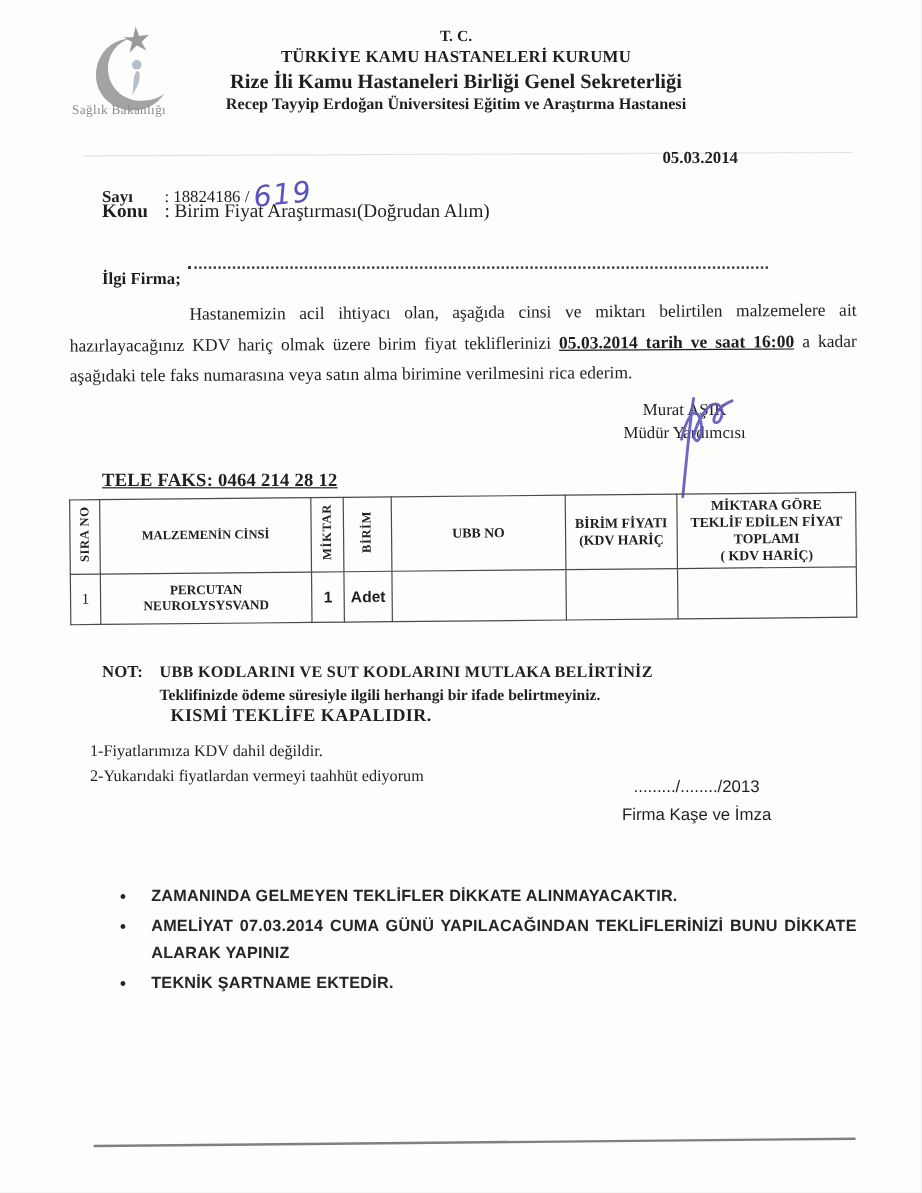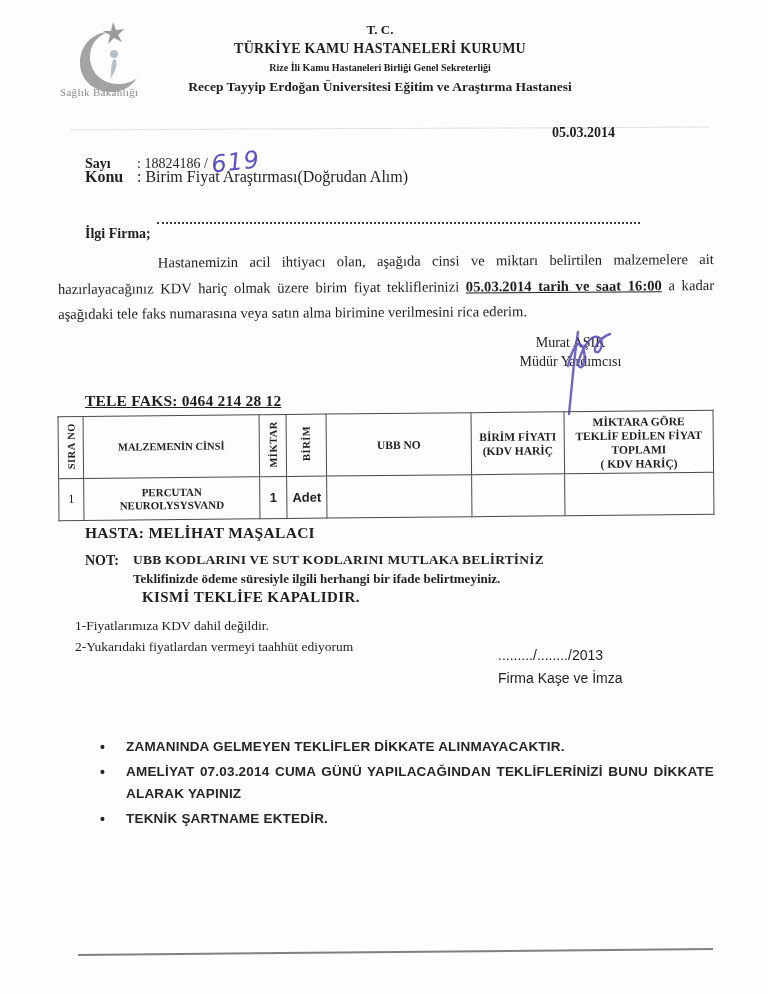--- a/index.html
+++ b/index.html
@@ -14,21 +14,21 @@
   .pre{white-space:pre-line;}
 
   
   .logo-wrap{left:66px;top:20px;width:88px;height:80px;text-align:center;}
   .logo-label{left:60px;top:86px;width:110px;font-size:11px;color:#8d8d8d;
     font-family:Liberation Serif, serif;letter-spacing:.3px;}
   .head-block{left:90px;top:20px;width:580px;text-align:center;line-height:19px;}
   .head-block .h1{font-size:13px;font-weight:bold;}
   .head-block .h2{font-size:14.5px;font-weight:bold;letter-spacing:.3px;}
   .head-block .h3{font-size:14px;font-weight:bold;letter-spacing:.2px;}
-  .head-block .h4{font-size:10px;font-weight:bold;}
+  .head-block .h4{font-size:17px;font-weight:bold;}
   .head-block .h5{font-size:13.5px;font-weight:bold;}
   .head-rule{left:70px;top:128px;width:640px;height:1px;background:#e3e2df;transform:rotate(-0.25deg);}
 
   
   .date{left:552px;top:125px;font-size:14px;font-weight:bold;}
   .sayi-row{left:85px;top:146px;font-size:14px;}
   .sayi-row .lbl{font-weight:bold;display:inline-block;width:52px;}
   .konu-row{left:85px;top:168px;font-size:16px;}
   .konu-row .lbl{font-weight:bold;display:inline-block;width:52px;}
   .hand{color:#5a52c2;font-size:24px;font-style:italic;display:inline-block;
@@ -66,21 +66,21 @@
 
   
   .hasta{left:85px;top:524px;font-size:15.5px;font-weight:bold;letter-spacing:.3px;}
   .not-label{left:85px;top:553px;font-size:14px;font-weight:bold;}
   .not-l1{left:133px;top:552px;font-size:13.5px;font-weight:bold;letter-spacing:.2px;}
   .not-l2{left:133px;top:571px;font-size:13px;font-weight:bold;}
   .not-l3{left:142px;top:589px;font-size:15px;font-weight:bold;letter-spacing:.4px;}
 
   
   .cond{left:75px;top:615px;font-size:13.5px;line-height:21px;}
-  .firma{left:498px;top:644px;width:165px;text-align:left;
+  .firma{left:498px;top:644px;width:165px;text-align:center;
     font-family:"Liberation Sans","DejaVu Sans",sans-serif;font-size:14px;line-height:23px;}
 
   
   .bullets{left:100px;top:736px;width:614px;
     font-family:"Liberation Sans","DejaVu Sans",sans-serif;font-weight:bold;
     font-size:13.5px;color:#262626;}
   .bullet-item{display:flex;margin-bottom:3px;line-height:22px;}
   .bullet-mark{width:26px;flex:0 0 26px;font-size:14px;}
   .bullet-text{flex:1;text-align:justify;letter-spacing:.2px;}
 
@@ -167,21 +167,20 @@
         <td class="cell-sans">1</td>
         <td class="cell-sans">Adet</td>
         <td></td>
         <td></td>
         <td></td>
       </tr>
     </tbody>
       </table>
   </div>
 
-  <div class="abs hasta">HASTA: MELİHAT MAŞALACI</div>
 
   <div class="abs not-label">NOT:</div>
   <div class="abs not-l2">Teklifinizde ödeme süresiyle ilgili herhangi bir ifade belirtmeyiniz.</div>
   <div class="abs not-l1">UBB KODLARINI VE SUT KODLARINI MUTLAKA BELİRTİNİZ</div>
   <div class="abs not-l3">KISMİ TEKLİFE KAPALIDIR.</div>
 
   <div class="abs cond">
     <div>1-Fiyatlarımıza KDV dahil değildir.</div>
     <div>2-Yukarıdaki fiyatlardan vermeyi taahhüt ediyorum</div>
   </div>

